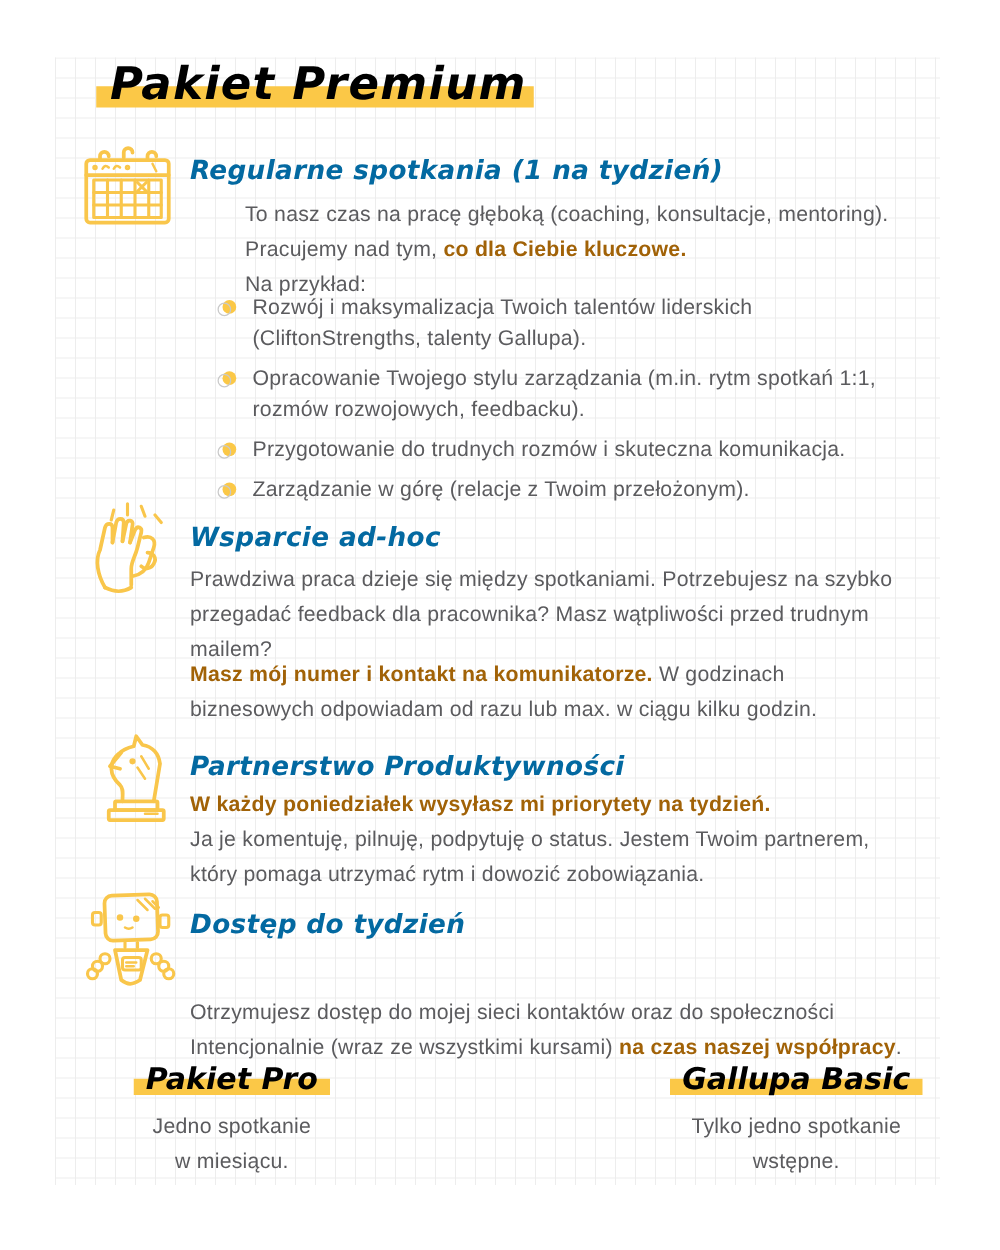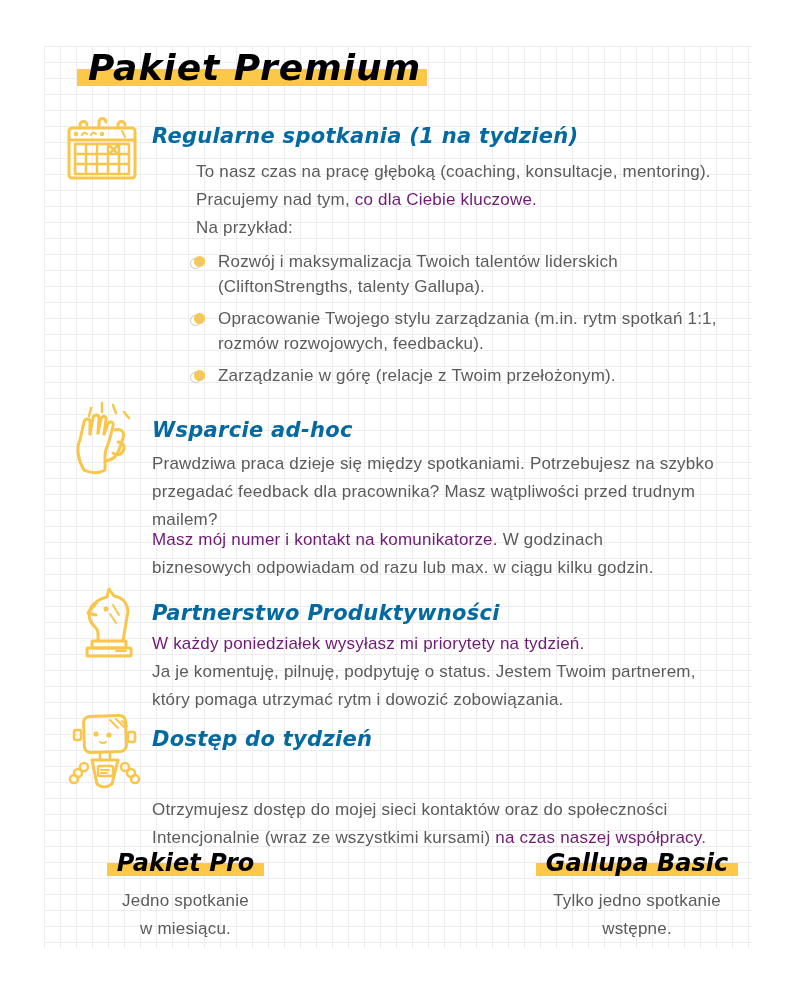--- a/index.html
+++ b/index.html
@@ -13,25 +13,25 @@
   
   .hand{font-family:"DejaVu Sans",sans-serif;font-style:italic;font-weight:bold;color:#000000;}
 
   h1.title{position:absolute;left:84px;top:47px;margin:0;font-size:36px;letter-spacing:1px;z-index:2;}
   .marker{position:relative;display:inline-block;z-index:1;padding:0 4px;}
   .marker::after{content:"";position:absolute;z-index:-1;left:-7px;right:-2px;bottom:2px;height:17px;background:#FBC847;}
   .marker-sm::after{height:13px;bottom:1px;left:-6px;right:-6px;}
 
   h2.sec-h{position:absolute;margin:0;font-size:21px;letter-spacing:0.3px;color:#0369a1;}
   p.body{position:absolute;margin:0;font-size:17px;line-height:28px;color:#5b5b5e;letter-spacing:0.2px;width:610px;}
-  .b{font-weight:normal;color:#701a75;text-align:right;}
+  .b{font-weight:bold;color:#a16207;text-align:right;}
 
   .icon{position:absolute;}
 
-  ul.bullets{position:absolute;left:178px;top:233px;margin:16px;padding:0;list-style:none;width:565px;}
+  ul.bullets{position:absolute;left:178px;top:233px;margin:0;padding:0;list-style:none;width:565px;}
   ul.bullets li{display:flex;align-items:flex-start;gap:13px;margin-bottom:7px;
         font-size:17px;line-height:25px;color:#5b5b5e;letter-spacing:0.2px;}
   .dot{flex:0 0 auto;width:11px;height:11px;margin-top:7px;border-radius:50%;background:#FBC847;position:relative;z-index:0;}
   .dot::before{content:"";position:absolute;left:-4px;top:2px;width:9px;height:9px;border:1.5px solid #c9c9c9;border-radius:50%;z-index:-1;}
 
   .fcol{position:absolute;top:849px;text-align:center;}
   .fcol-pro{left:83px;width:205px;}
   .fcol-basic{left:512px;width:250px;}
   .fcol h3{margin:0;font-size:24px;}
   .fcol p{margin:10px 0 0;font-size:17px;line-height:28px;color:#5b5b5e;letter-spacing:0.2px;}
@@ -65,20 +65,24 @@
   <h2 class="sec-h hand" style="left:152px;top:124px;">Regularne spotkania (1 na tydzień)</h2>
   <p class="body" style="left:152px;top:158px;margin-left:44px;"><span>To nasz czas na pracę głęboką (coaching, konsultacje, mentoring).<br>Pracujemy nad tym, </span><span class="b">co dla Ciebie kluczowe.</span><span><br>Na przykład:</span></p>
   <ul class="bullets">
     <li>
       <span class="dot"></span>
       <span><span>Rozwój i maksymalizacja Twoich talentów liderskich<br>(CliftonStrengths, talenty Gallupa).</span></span>
     </li>
     <li>
       <span class="dot"></span>
       <span><span>Opracowanie Twojego stylu zarządzania (m.in. rytm spotkań 1:1,<br>rozmów rozwojowych, feedbacku).</span></span>
+    </li>
+    <li>
+      <span class="dot"></span>
+      <span><span>Przygotowanie do trudnych rozmów i skuteczna komunikacja.</span></span>
     </li>
     <li>
       <span class="dot"></span>
       <span><span>Zarządzanie w górę (relacje z Twoim przełożonym).</span></span>
     </li>
   </ul>
 
   <div class="icon" style="left:66px;top:396px;">
     <svg width="78" height="82" viewBox="0 0 78 82" fill="none" stroke="#F9C64B" stroke-width="3" stroke-linecap="round" stroke-linejoin="round">
       <path d="M25 12 l-2 8 M36 7 l0 9 M47 9 l3 8 M58 16 l5 6" stroke-width="2.5"></path>

